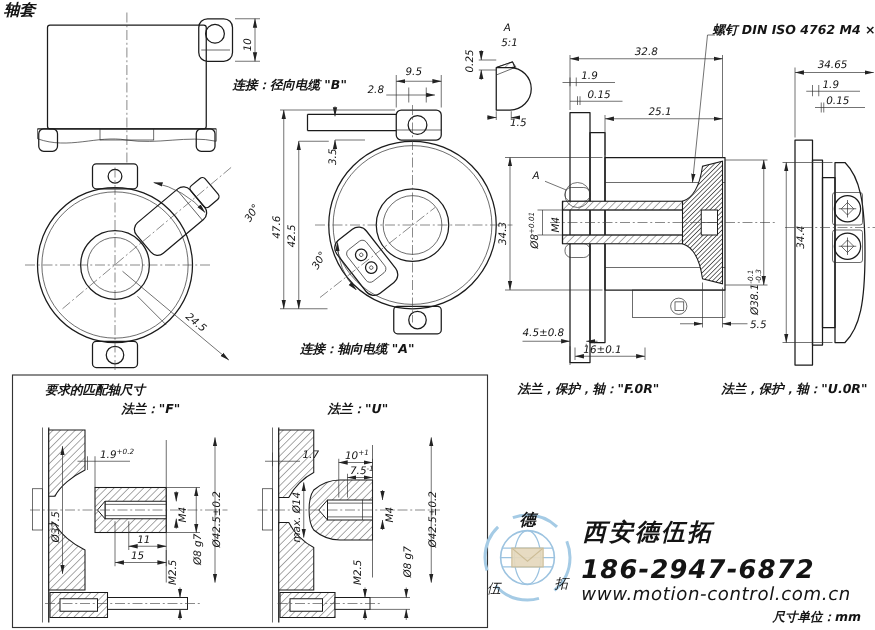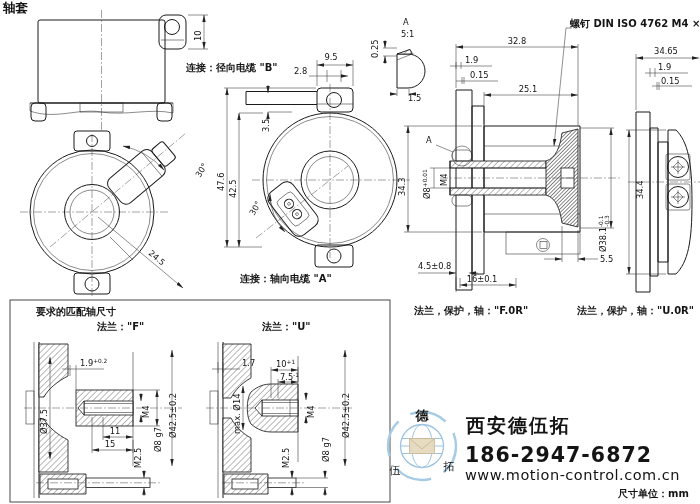--- a/index.html
+++ b/index.html
@@ -1,17 +1,17 @@
 <!DOCTYPE html>
 <html><head>
 <meta charset="utf-8">
 <style>
   html,body{margin:0;padding:0;background:#fff;}
   #stage{position:relative;width:700px;height:504px;background:#fff;overflow:hidden;
-         font-family:"DejaVu Sans",sans-serif;}
+         font-family:"DejaVu Sans",sans-serif;font-style:italic;}
   svg text{fill:#141414;font-family:"DejaVu Sans","Liberation Sans",sans-serif;}
   .dt{font-size:8.3px;}
   .dts{font-size:5.8px;}
   .lb{font-size:10px;font-weight:600;}
   .big{font-size:12.5px;font-weight:700;}
   .ol{stroke:#1b1b1b;stroke-width:1;fill:none;stroke-linejoin:round;}
   .t2{stroke:#2a2a2a;stroke-width:.55;fill:none;}
   .dl{stroke:#333;stroke-width:.55;fill:none;}
   .cl{stroke:#444;stroke-width:.5;fill:none;stroke-dasharray:8 2.2 1.6 2.2;}
   .hs{stroke:#1b1b1b;stroke-width:.85;}

